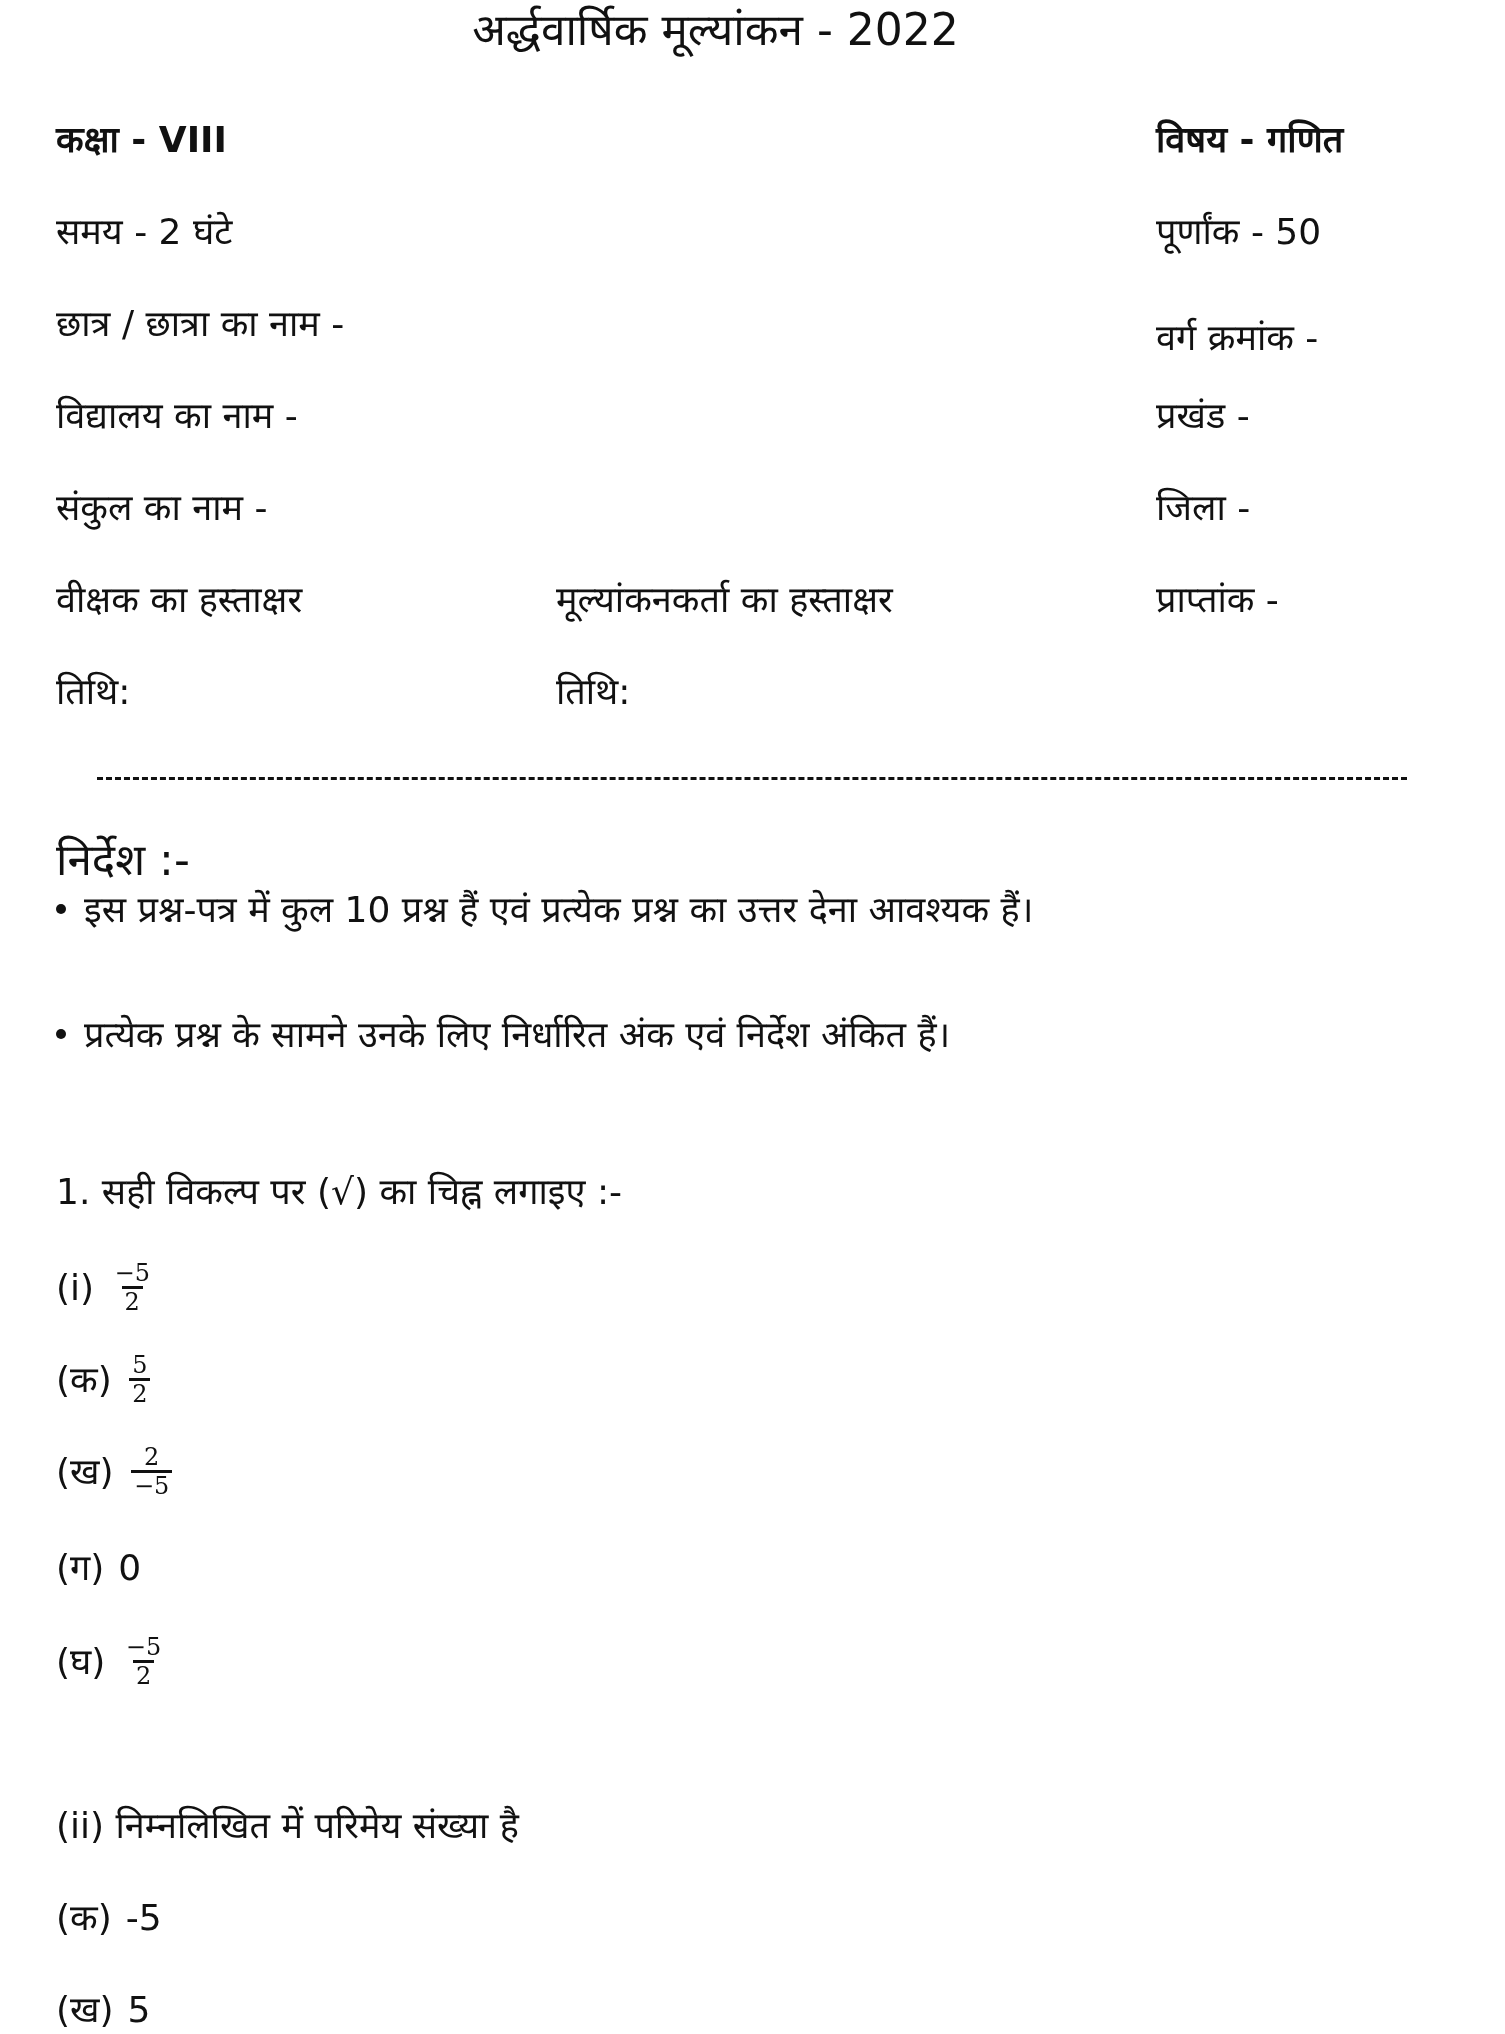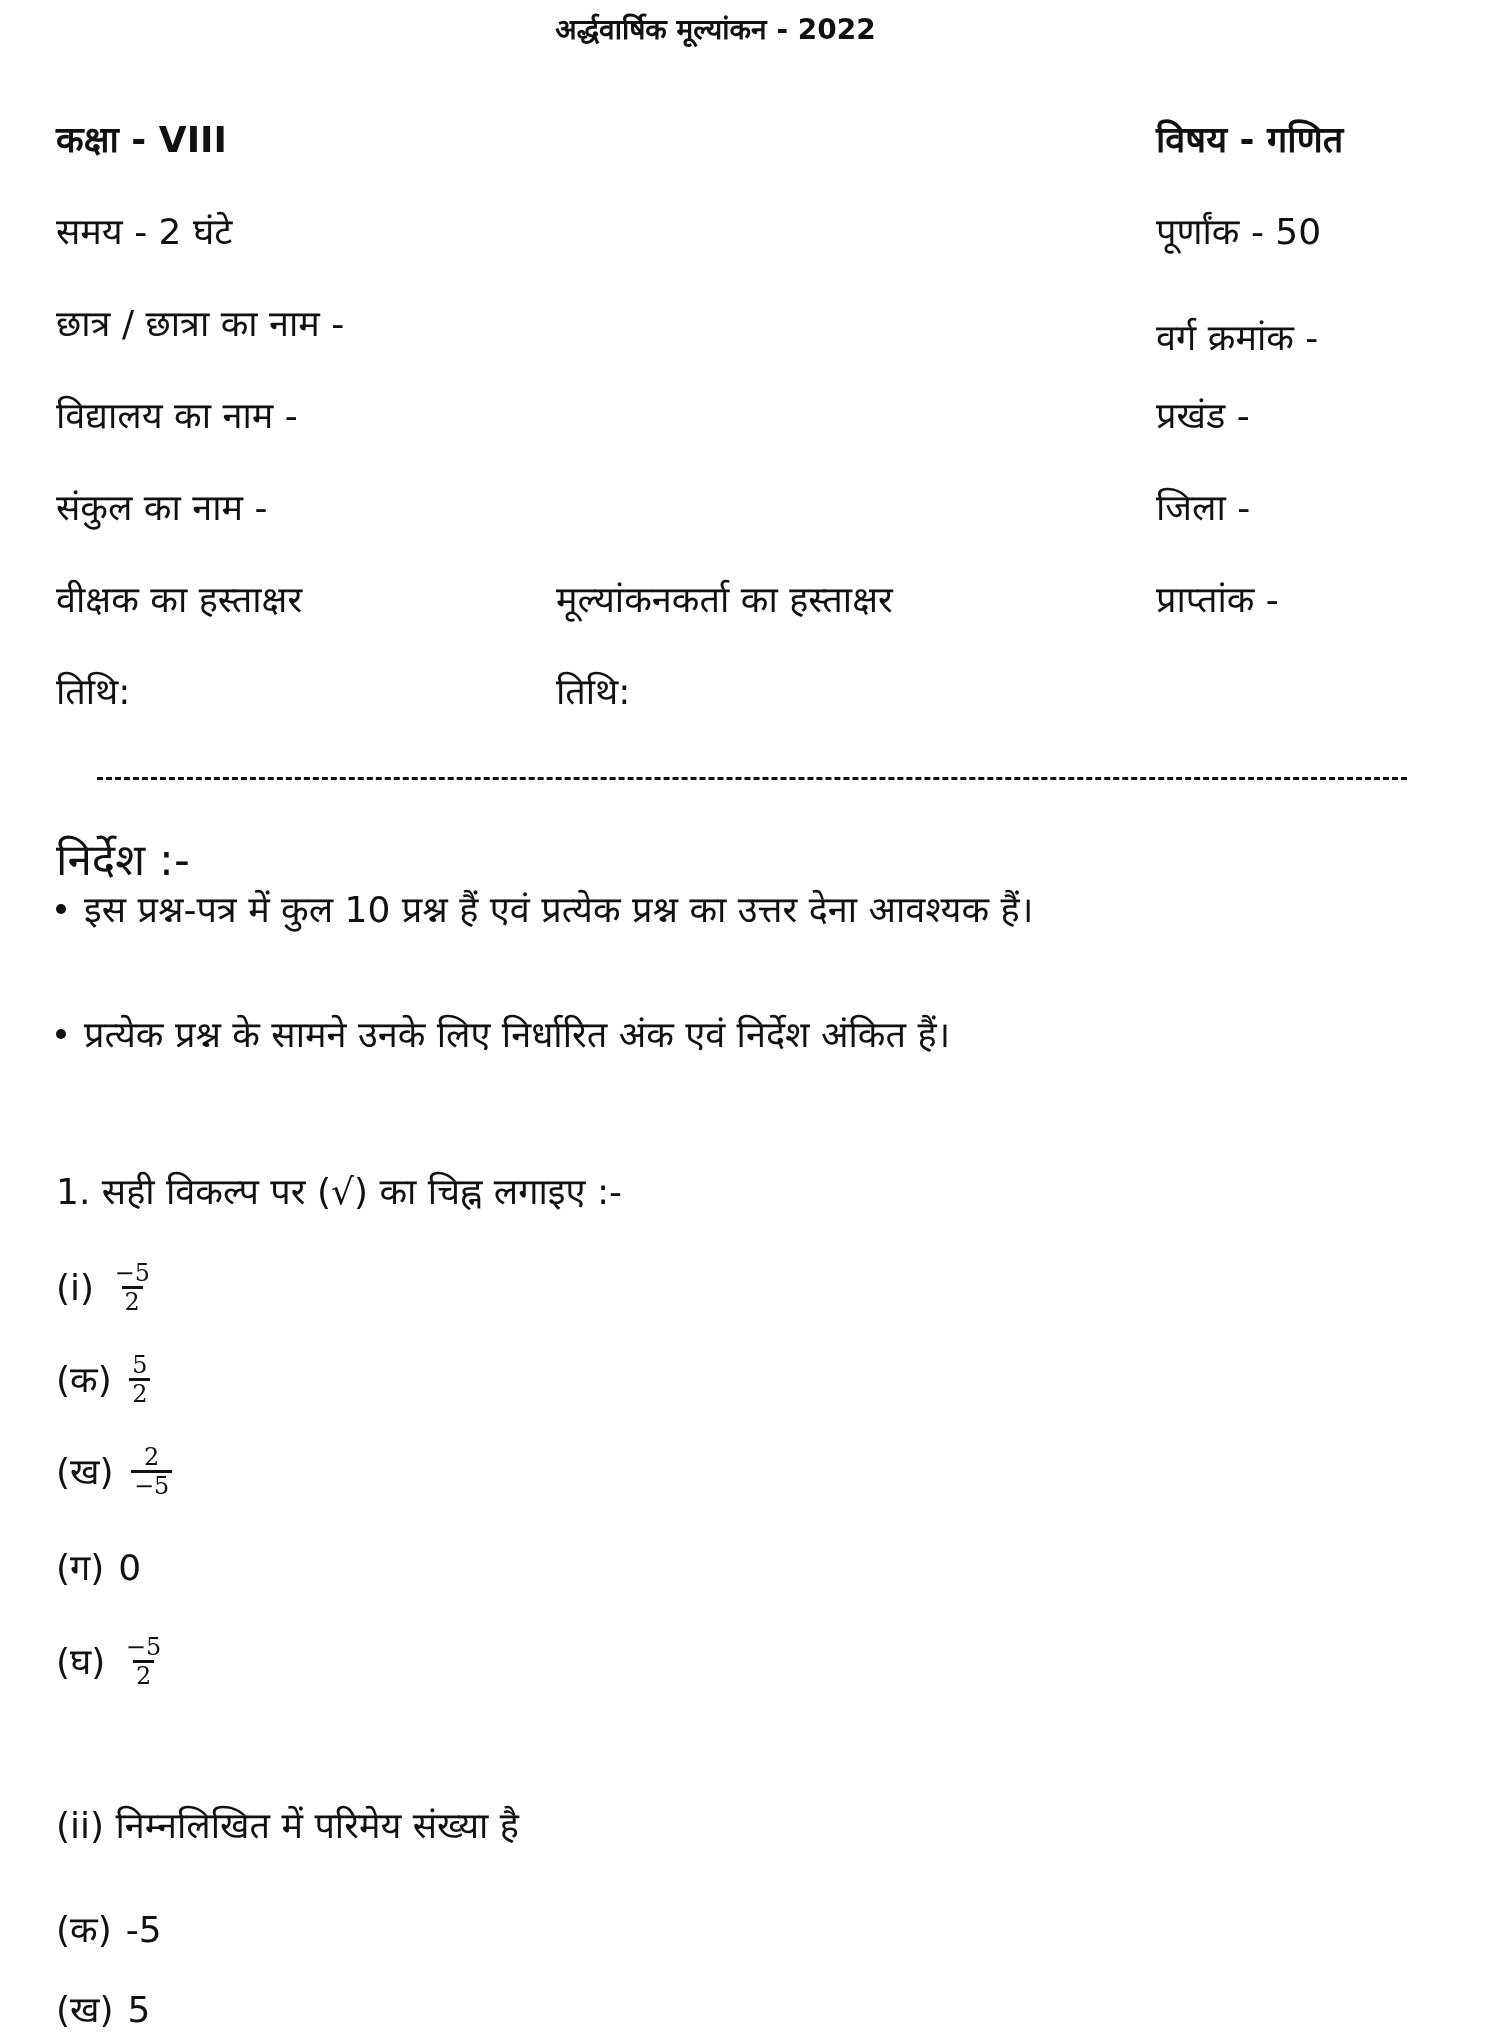--- a/index.html
+++ b/index.html
@@ -12,22 +12,22 @@
       height: 2034px;
       position: relative;
       overflow: hidden;
       color: #111111;
       font-family: "DejaVu Sans", "Liberation Sans", sans-serif;
     }
     .abs { position: absolute; white-space: nowrap; }
     .title {
       left: 0; width: 1431px; top: 2px;
       text-align: center;
-      font-size: 28px;
-      font-weight: bold;
+      font-size: 44px;
+      font-weight: normal;
       line-height: 56px;
     }
     .hdr { font-size: 36px; line-height: 44px; }
     .bold { font-weight: bold; }
     .col1 { left: 56px; }
     .col2 { left: 556px; }
     .col3 { left: 1156px; }
     .divider {
       left: 97px;
       top: 777px;
@@ -138,19 +138,19 @@
     <span class="num">−5</span>
     <span class="den">2</span>
   </span>
 </div>
 
 <div class="abs q col1" style="top:1804px;">
   <span>(ii)</span>
   <span>निम्नलिखित में परिमेय संख्या है</span>
 </div>
 
-<div class="abs q col1" style="top:1896px;margin-top:12px;">
+<div class="abs q col1" style="top:1896px;">
   <span>(क)</span><span class="opt-val">-5</span>
 </div>
 
 <div class="abs q col1" style="top:1988px;">
   <span>(ख)</span><span class="opt-val">5</span>
 </div>
 
 </body></html>

